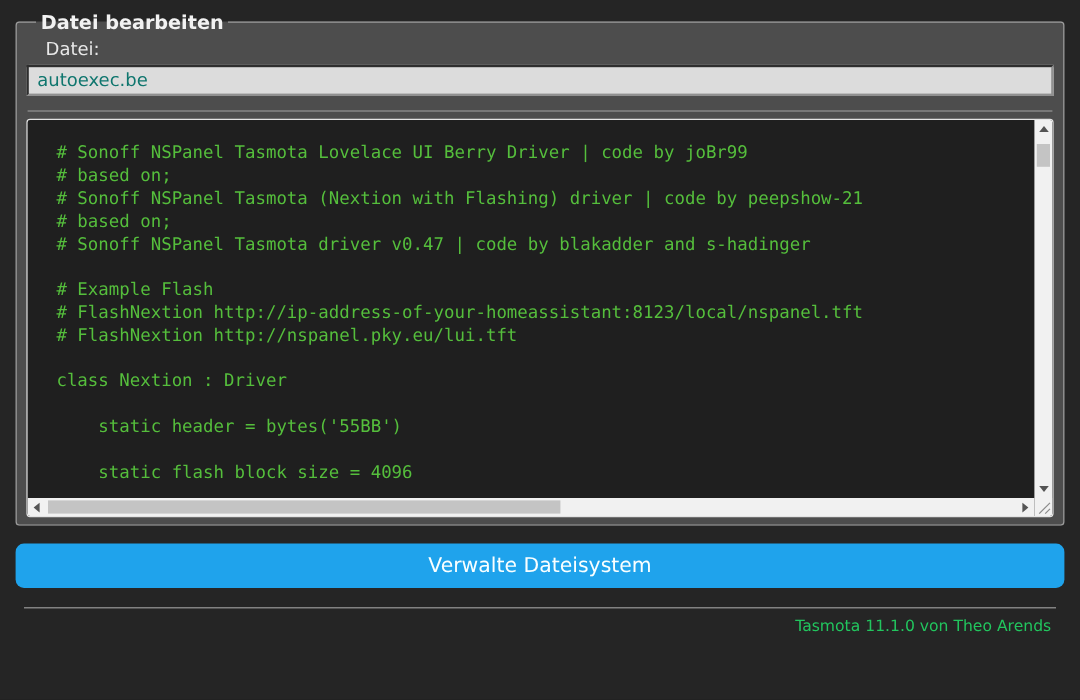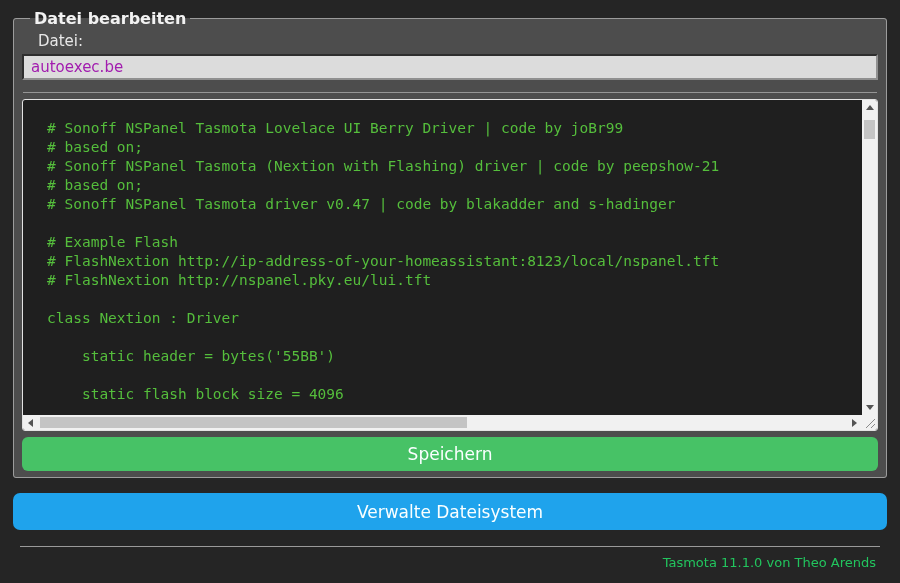--- a/index.html
+++ b/index.html
@@ -14,21 +14,21 @@
   fieldset.edit-fieldset {
     margin:0; border:1px solid #9c9c9c; border-radius:3px;
     background:#4d4d4d; padding:3px 8px 6px 8px;
   }
   legend {
     padding:0 4px; margin-left:8px;
     font-size:16px; font-weight:bold; color:#f2f2f2;
   }
   .file-label { font-size:15px; margin:1px 0 4px 16px; color:#e8e8e8; }
   .filename-input {
-    width:100%; height:26px; background:#dcdcdc; color:#a21caf;
+    width:100%; height:26px; background:#dcdcdc; color:#0f766e;
     border:2px solid; border-color:#2e2e2e #909090 #909090 #2e2e2e;
     font-size:15px; padding:2px 7px;
     font-family:"DejaVu Sans", "Liberation Sans", sans-serif;
   }
   hr.divider { border:0; border-top:1px solid #969696; margin:12px 1px 6px 1px; }
 
   .editor {
     background:#1f1f1f; border:1px solid #e3e3e3; border-radius:3px;
     height:332px; display:flex; flex-direction:column; overflow:hidden;
   }
@@ -125,21 +125,20 @@
           </div>
         </div>
         <div class="corner">
           <svg width="15" height="15">
             <path d="M4 13 L13 4 M9 13 L13 9" stroke="#8a8a8a" stroke-width="1" fill="none"></path>
           </svg>
         </div>
       </div>
     </div>
 
-    <button class="btn save" style="background-color: rgb(71, 194, 102);">Speichern</button>
   </fieldset>
 
   <button class="btn manage" style="background-color: rgb(31, 163, 236);">Verwalte Dateisystem</button>
 
   <div class="footer">
     <hr>
     <div class="footer-text">Tasmota 11.1.0 von Theo Arends</div>
   </div>
 
 </div>

